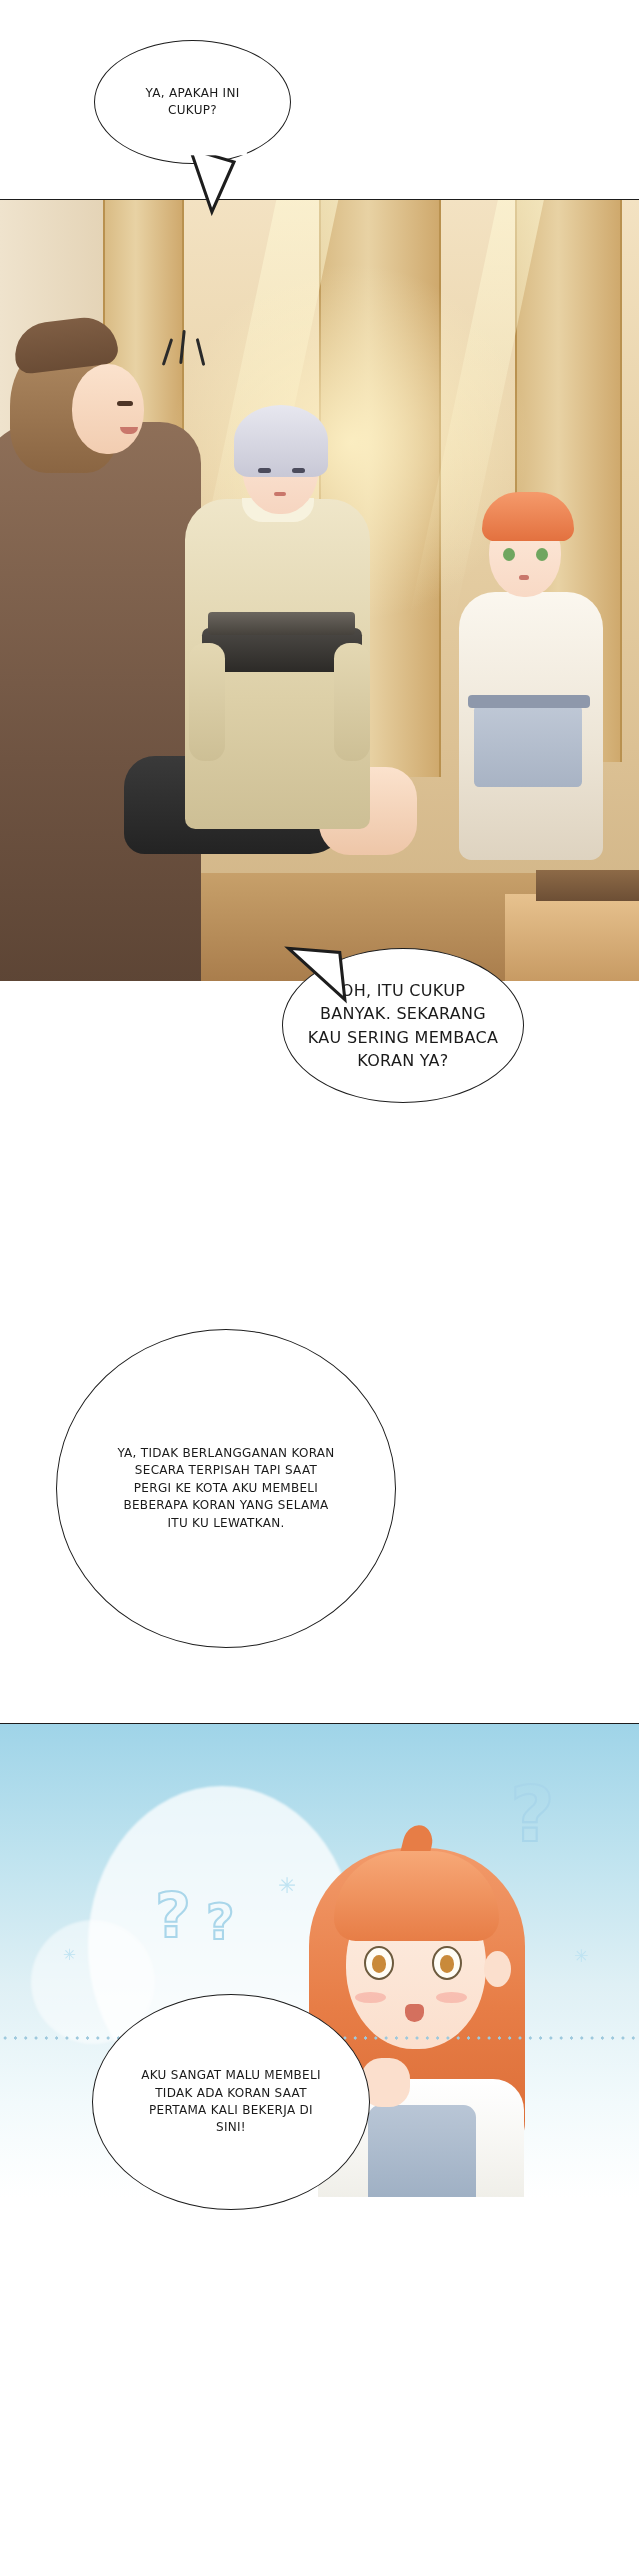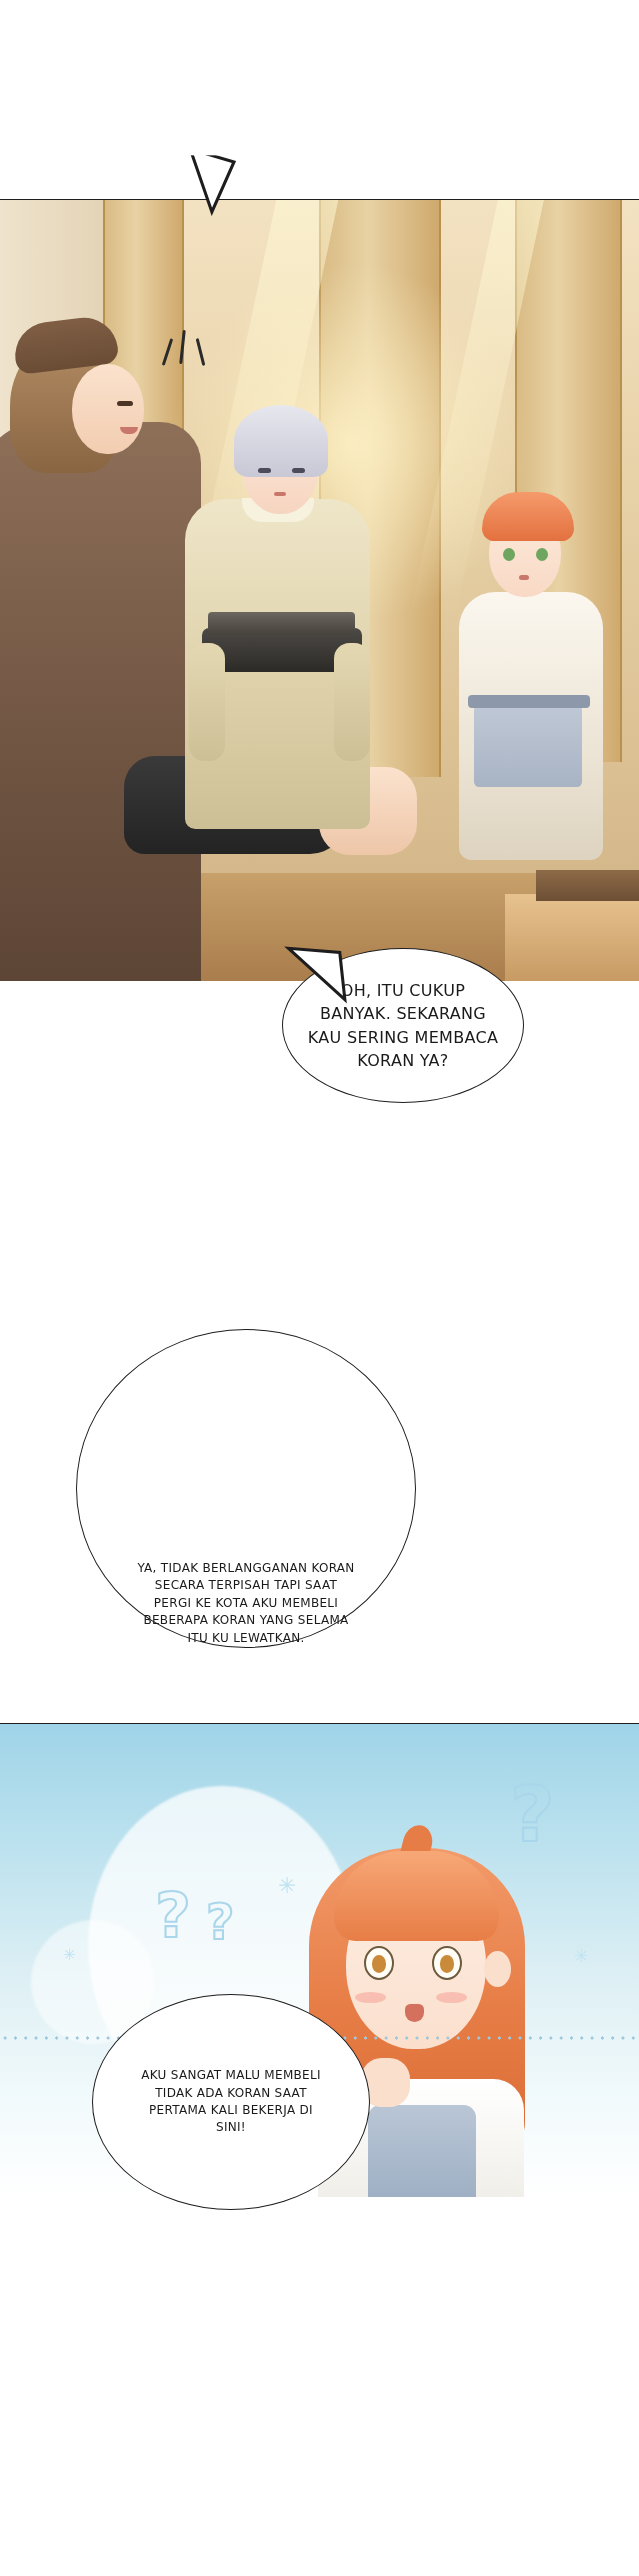--- a/index.html
+++ b/index.html
@@ -135,20 +135,24 @@
   
   .panel-border { border-top: 1.5px solid #1d1d1d; border-bottom: 1.5px solid #1d1d1d; }
 </style>
 </head>
 <body>
 
 <div class="page">
 
   <div class="panel gutter" style="left:0; top:0; width:639px; height:200px;"></div>
 
+  <div class="bubble" style="left:94px; top:40px; width:197px; height:124px;">
+    <div class="txt" style="font-size:12px;">YA, APAKAH INI
+CUKUP?</div>
+  </div>
 
   <svg class="tail" style="left:185px; top:144px; width:62px; height:72px;" viewBox="0 0 120 140">
     <polygon points="10,10 95,35 52,132" fill="#ffffff" stroke="#1d1d1d" stroke-width="6"></polygon>
     <rect x="0" y="0" width="120" height="22" fill="#ffffff"></rect>
   </svg>
 
   <div class="panel scene-corridor panel-border" style="left:0; top:199px; width:639px; height:782px;">
 
     <div class="corr-wall-left"></div>
     <div class="corr-door" style="left:103px; top:0; width:77px; height:608px;"></div>
@@ -210,21 +214,21 @@
   </svg>
   <div class="bubble" style="left:282px; top:948px; width:242px; height:155px;">
     <div class="txt" style="font-size:16px;">OH, ITU CUKUP
 BANYAK. SEKARANG
 KAU SERING MEMBACA
 KORAN YA?</div>
   </div>
 
   <div class="checker" style="left:0; top:1269px; width:639px; height:453px;"></div>
 
-  <div class="bubble" style="left:76px; top:1329px; width:340px; height:319px;align-items:flex-end;">
+  <div class="bubble" style="left:56px; top:1329px; width:340px; height:319px;">
     <div class="txt" style="font-size:12px;">YA, TIDAK BERLANGGANAN KORAN
 SECARA TERPISAH TAPI SAAT
 PERGI KE KOTA AKU MEMBELI
 BEBERAPA KORAN YANG SELAMA
 ITU KU LEWATKAN.</div>
   </div>
 
   <div class="panel scene-sky panel-border" style="left:0; top:1723px; width:639px; height:474px;">
 
     <div class="sky-blob" style="left:88px; top:62px; width:268px; height:319px;"></div>

